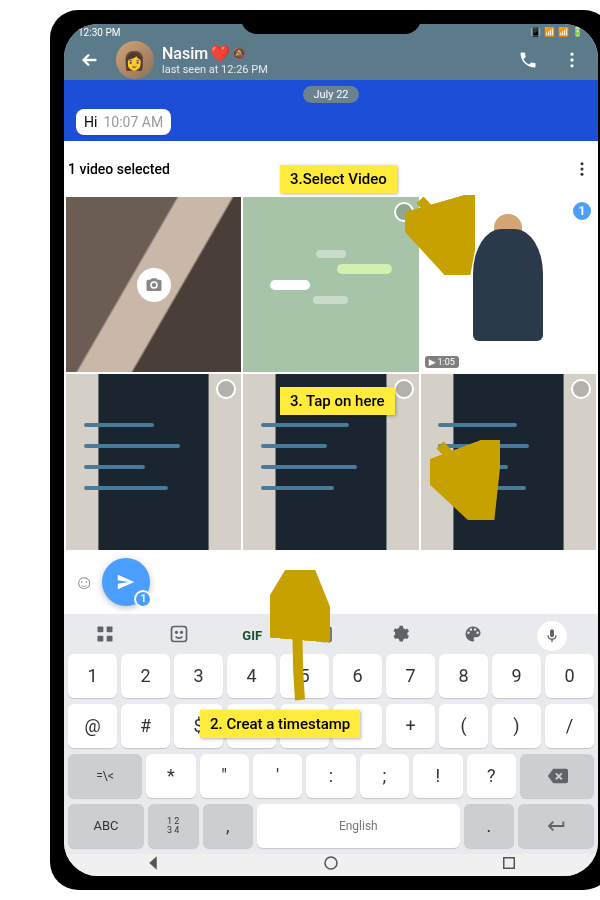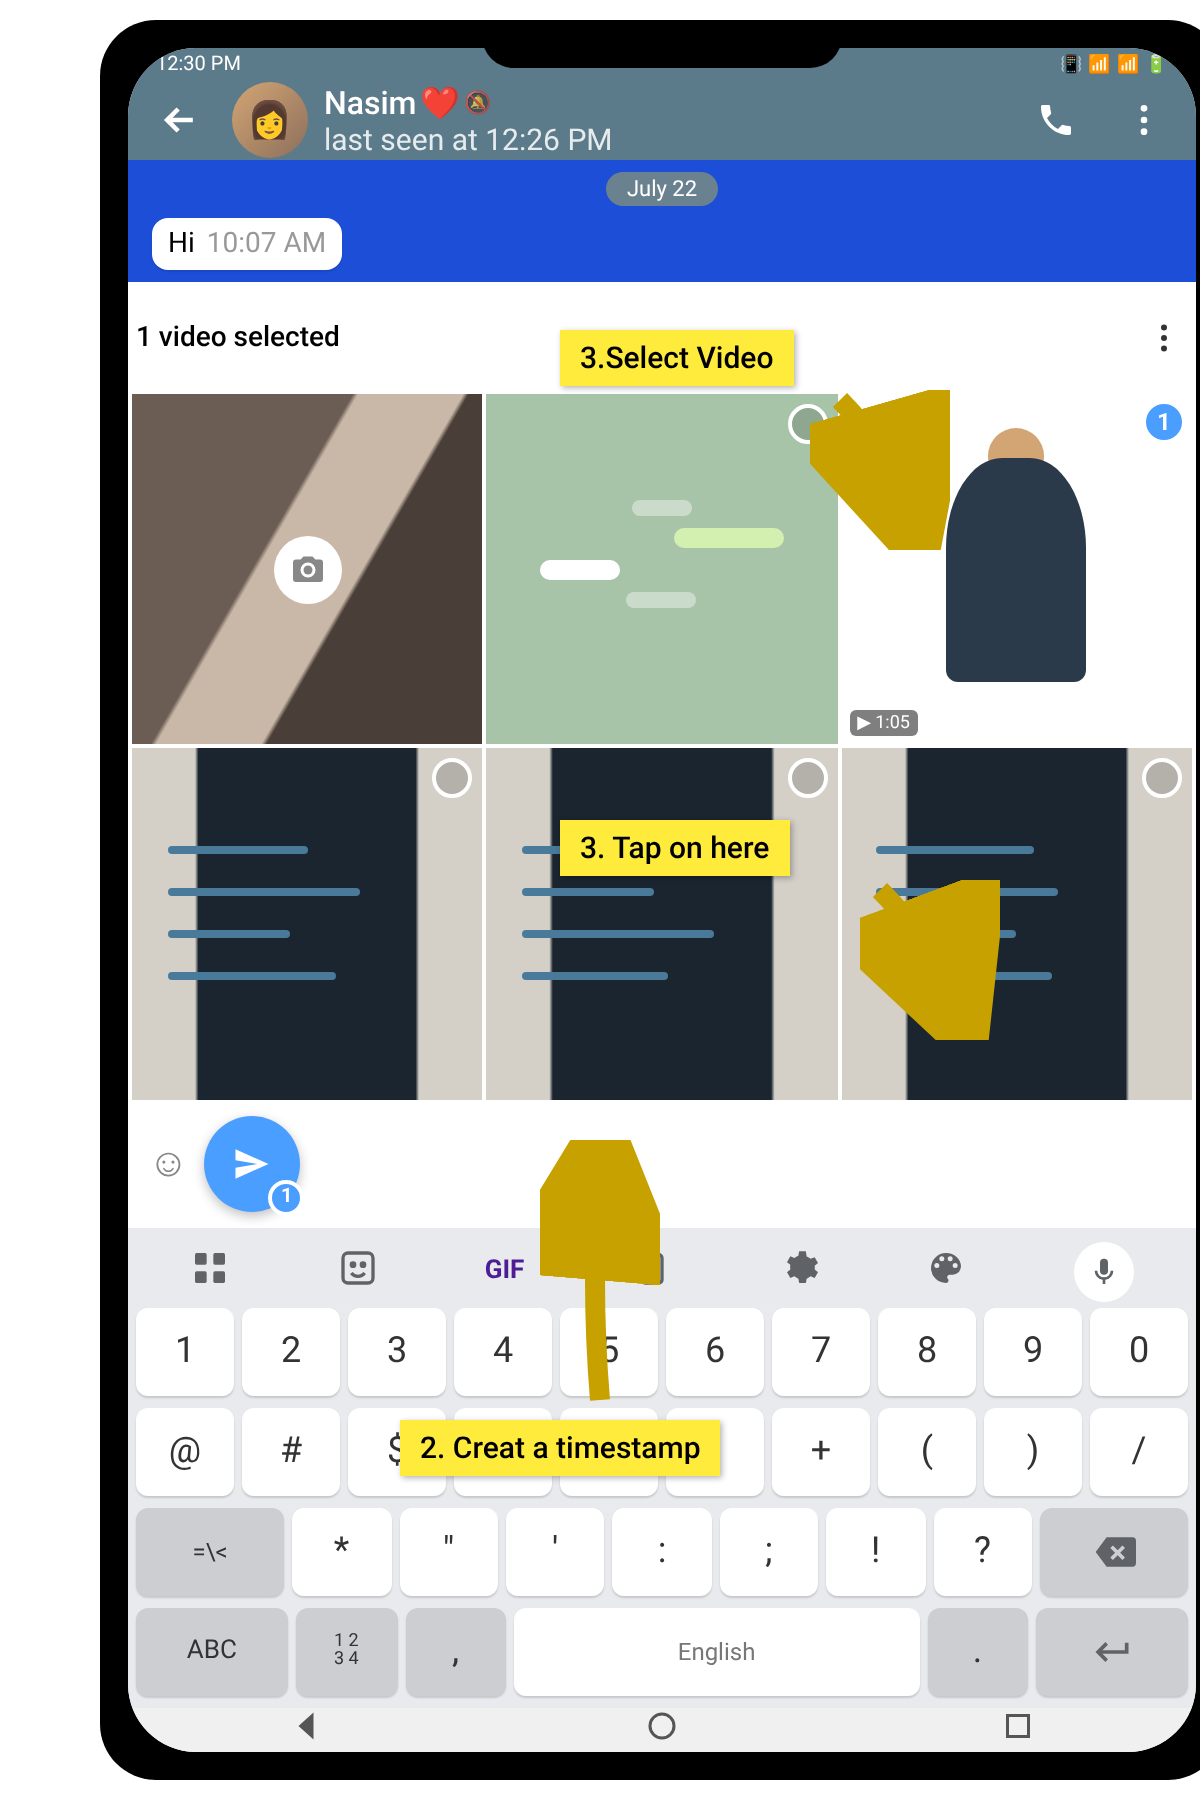--- a/index.html
+++ b/index.html
@@ -6,21 +6,21 @@
   body { background: #fff; width: 600px; height: 900px; font-family: -apple-system, Roboto, sans-serif; position: relative; overflow: hidden; }
   .phone { position: absolute; left: 50px; top: 10px; width: 562px; height: 880px; background: #000; border-radius: 28px; padding: 14px; }
   .screen { width: 100%; height: 100%; background: #e5e5e5; border-radius: 34px; overflow: hidden; position: relative; display: flex; flex-direction: column; }
   .notch { position: absolute; top: 0; left: 50%; transform: translateX(-50%); width: 180px; height: 24px; background: #000; border-radius: 0 0 16px 16px; z-index: 100; }
   .statusbar { height: 24px; background: #5b7a8a; display: flex; justify-content: space-between; align-items: center; padding: 0 14px; font-size: 10px; color: #fff; }
   .statusbar .right { display: flex; gap: 3px; align-items: center; font-size: 9px; }
   .chat-header { height: 56px; background: #5b7a8a; display: flex; align-items: center; padding: 0 8px; color: #fff; gap: 8px; }
   .avatar { width: 38px; height: 38px; border-radius: 50%; background: linear-gradient(135deg,#d4a574,#8b6f5c); display: flex; align-items: center; justify-content: center; font-size: 18px; }
   .header-text { flex: 1; }
   .contact-name { font-size: 16px; font-weight: 500; display: flex; align-items: center; gap: 2px; }
-  .last-seen { font-size: 15px; opacity: 0.85; }
+  .last-seen { font-size: 11px; opacity: 0.85; }
   .icon-btn { width: 36px; height: 36px; display: flex; align-items: center; justify-content: center; cursor: pointer; }
   .chat-bg { background: #1d4ed8; flex: 0 0 auto; padding: 6px 12px 6px; position: relative; }
   .date-chip { background: rgba(120,140,130,0.85); color: #fff; font-size: 11px; padding: 2px 10px; border-radius: 10px; margin: 0 auto 6px; width: fit-content; }
   .msg-in { background: #fff; border-radius: 8px; padding: 5px 8px; width: fit-content; font-size: 14px; display: flex; align-items: center; gap: 6px; box-shadow: 0 1px 1px rgba(0,0,0,0.1); }
   .msg-time { font-size: 14px; color: #999; }
   .picker { background: #fff; flex: 0 0 auto; }
   .picker-header { display: flex; align-items: center; padding: 10px 4px; font-size: 14px; font-weight: 500; }
   .picker-header .spacer { flex: 1; }
   .media-grid { display: grid; grid-template-columns: repeat(3,1fr); gap: 2px; padding: 0 2px; }
   .thumb { aspect-ratio: 1; background: #666; position: relative; overflow: hidden; }
@@ -33,21 +33,21 @@
   .t3 { background: #fff; }
   .t3::after { content:""; position:absolute; left:30%; top:18%; width:40%; height:64%; background:#2a3a4a; border-radius:40% 40% 6px 6px; }
   .t3::before { content:""; position:absolute; left:42%; top:10%; width:16%; height:16%; background:#d4a574; border-radius:50%; }
   .t4,.t5,.t6 { background: linear-gradient(90deg,#d4d0c8 0%,#d4d0c8 18%,#1a2530 19%,#1a2530 81%,#d4d0c8 82%); }
   .chat-line { position:absolute; left:10%; height:4px; background:#4a7a9a; border-radius:2px; }
   .caption-bar { display: flex; align-items: center; padding: 8px 10px; gap: 8px; background: #fff; position: relative; }
   .caption-input { flex: 1; border: none; outline: none; font-size: 15px; font-family: inherit; }
   .send-btn { width: 48px; height: 48px; border-radius: 50%; background: #4a9eff; display: flex; align-items: center; justify-content: center; position: relative; box-shadow: 0 2px 6px rgba(0,0,0,0.25); cursor: pointer; }
   .send-badge { position: absolute; bottom: -2px; right: -2px; width: 18px; height: 18px; border-radius: 50%; background: #4a9eff; color: #fff; font-size: 10px; font-weight: bold; display: flex; align-items: center; justify-content: center; border: 2px solid #fff; }
   .keyboard { background: #e8eaed; flex: 1; padding: 4px; display: flex; flex-direction: column; }
-  .kb-toolbar { display: flex; justify-content: space-around; align-items: center; height: 36px; color: #4c1d95; }
+  .kb-toolbar { display: flex; justify-content: space-around; align-items: center; height: 36px; color: #14532d; }
   .kb-toolbar > div { cursor: pointer; }
   .kb-row { display: flex; gap: 4px; margin-bottom: 6px; }
   .key { flex: 1; height: 44px; background: #fff; border-radius: 6px; display: flex; flex-direction: column; align-items: center; justify-content: center; font-size: 18px; color: #333; box-shadow: 0 1px 1px rgba(0,0,0,0.15); cursor: pointer; position: relative; }
   .key.dark { background: #ccced1; }
   .key.wide15 { flex: 1.5; }
   .key.space { flex: 4; font-size: 12px; color: #777; }
   .navbar { height: 32px; background: #f0f0f0; display: flex; justify-content: space-around; align-items: center; }
   .callout { position: absolute; background: #ffeb3b; padding: 5px 10px; font-size: 15px; font-weight: 500; color: #000; box-shadow: 1px 1px 3px rgba(0,0,0,0.3); z-index: 200; white-space: nowrap; }
   .arrow { position: absolute; z-index: 199; }
 </style>
@@ -275,21 +275,21 @@
 <div class="callout" style="top:165px;left:280px">3.Select Video</div>
 <svg class="arrow" style="top:195px;left:405px" width="70" height="80" viewBox="0 0 70 80">
     <defs>
       <marker id="ah1" markerWidth="10" markerHeight="10" refX="6" refY="5" orient="auto">
         <polygon points="0,0 10,5 0,10" fill="#c7a100"></polygon>
       </marker>
     </defs>
     <path d="M15 5 Q 40 30 50 65" stroke="#c7a100" stroke-width="10" fill="none" marker-end="url(#ah1)"></path>
   </svg>
 
-<div class="callout" style="top:410px;left:280px">3. Tap on here</div>
+<div class="callout" style="top:387px;left:280px">3. Tap on here</div>
 <svg class="arrow" style="top:440px;left:430px" width="70" height="80" viewBox="0 0 70 80">
     <defs>
       <marker id="ah3" markerWidth="10" markerHeight="10" refX="6" refY="5" orient="auto">
         <polygon points="0,0 10,5 0,10" fill="#c7a100"></polygon>
       </marker>
     </defs>
     <path d="M10 5 Q 35 30 48 65" stroke="#c7a100" stroke-width="10" fill="none" marker-end="url(#ah3)"></path>
   </svg>
 
 <div class="callout" style="top:710px;left:200px">2. Creat a timestamp</div>

